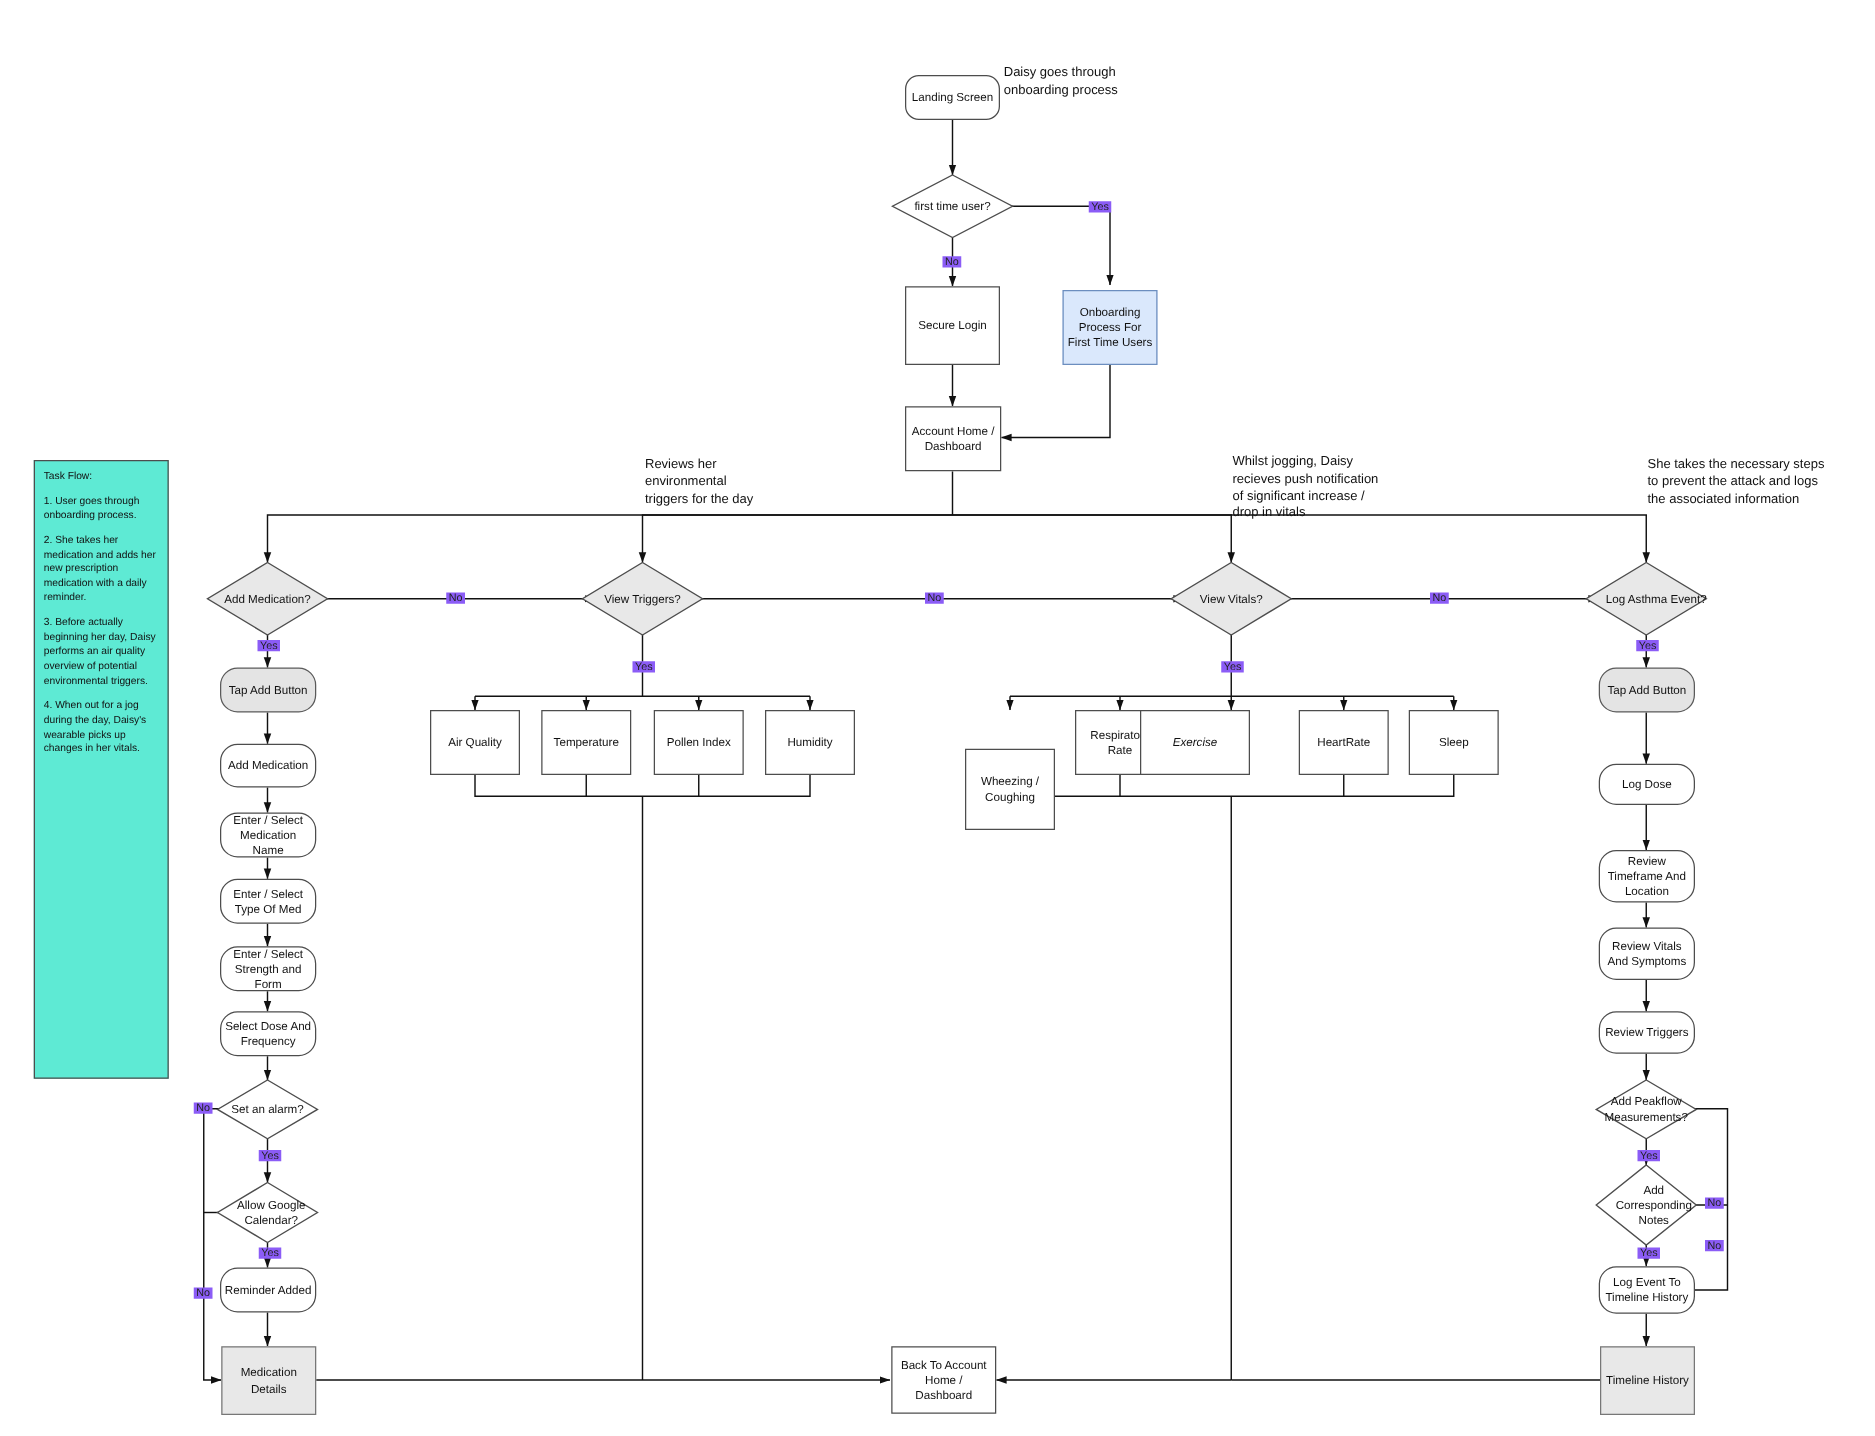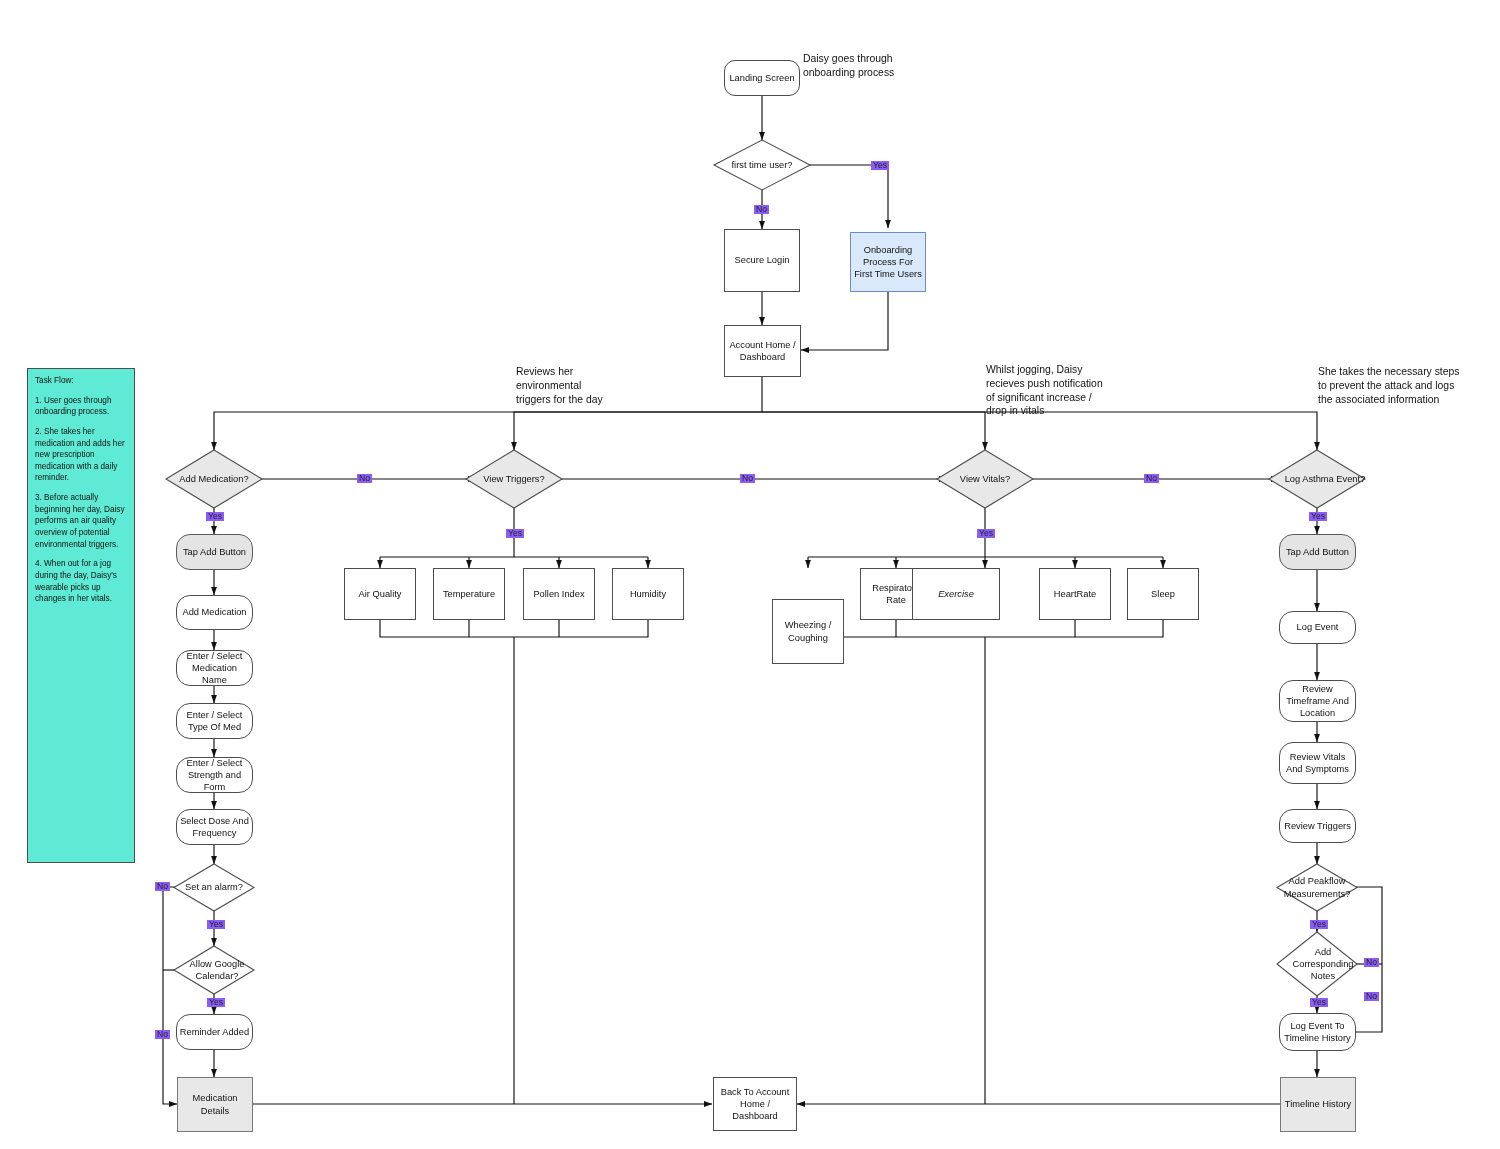--- a/index.html
+++ b/index.html
@@ -225,21 +225,21 @@
   <div class="node rect" style="left:523px;top:568px;width:72px;height:52px;">Pollen Index</div>
   <div class="node rect" style="left:612px;top:568px;width:72px;height:52px;">Humidity</div>
 
   <div class="node rect" style="left:772px;top:568px;width:72px;height:65px;margin-top:31px;">Wheezing / Coughing</div>
   <div class="node rect" style="left:860px;top:568px;width:72px;height:52px;">Respiratory Rate</div>
   <div class="node rect" style="left:912px;top:568px;width:88px;height:52px;font-style:italic;">Exercise</div>
   <div class="node rect" style="left:1039px;top:568px;width:72px;height:52px;">HeartRate</div>
   <div class="node rect" style="left:1127px;top:568px;width:72px;height:52px;">Sleep</div>
 
   <div class="node round gray" style="left:1279px;top:534px;width:77px;height:36px;">Tap Add Button</div>
-  <div class="node round" style="left:1279px;top:611px;width:77px;height:33px;">Log Event</div>
+  <div class="node round" style="left:1279px;top:611px;width:77px;height:33px;">Log Dose</div>
   <div class="node round" style="left:1279px;top:680px;width:77px;height:42px;">Review Timeframe And Location</div>
   <div class="node round" style="left:1279px;top:742px;width:77px;height:42px;">Review Vitals And Symptoms</div>
   <div class="node round" style="left:1279px;top:809px;width:77px;height:34px;">Review Triggers</div>
 
   <div class="diamond" style="left:1277px;top:864px;width:80px;height:47px;">
     <svg width="80" height="47" viewBox="0 0 80 47">
         <polygon points="40,0 80,23.5 40,47 0,23.5" fill="#fff" stroke="#4d4d4d" stroke-width="1.1"></polygon>
       </svg>
     <div class="dlabel" style="white-space:normal;padding:0 0px;">Add Peakflow Measurements?</div>
   </div>

